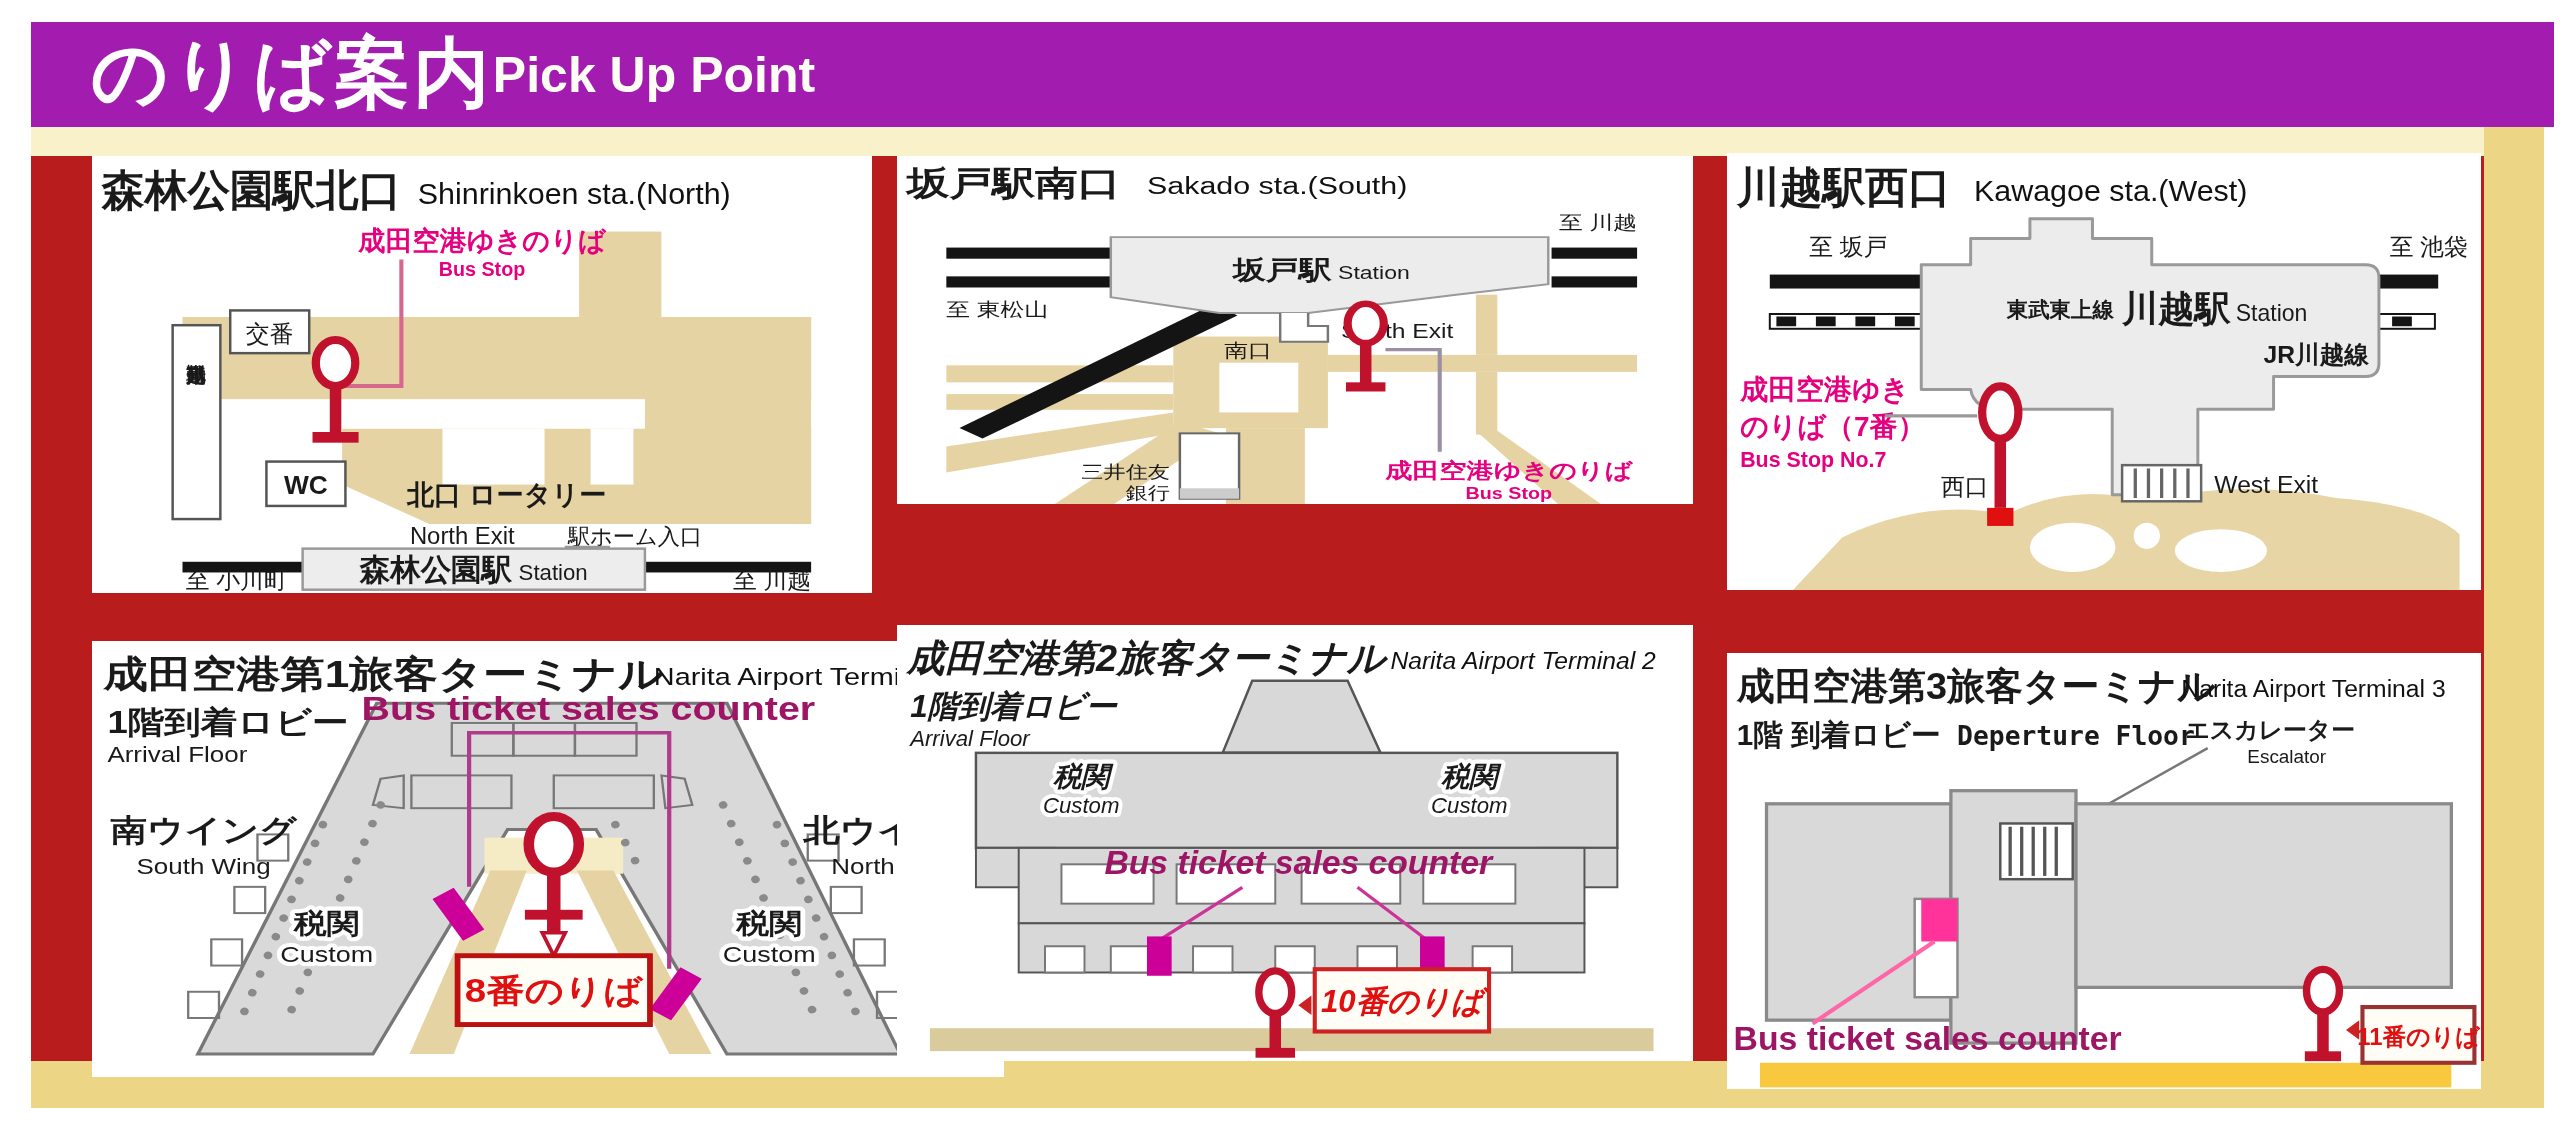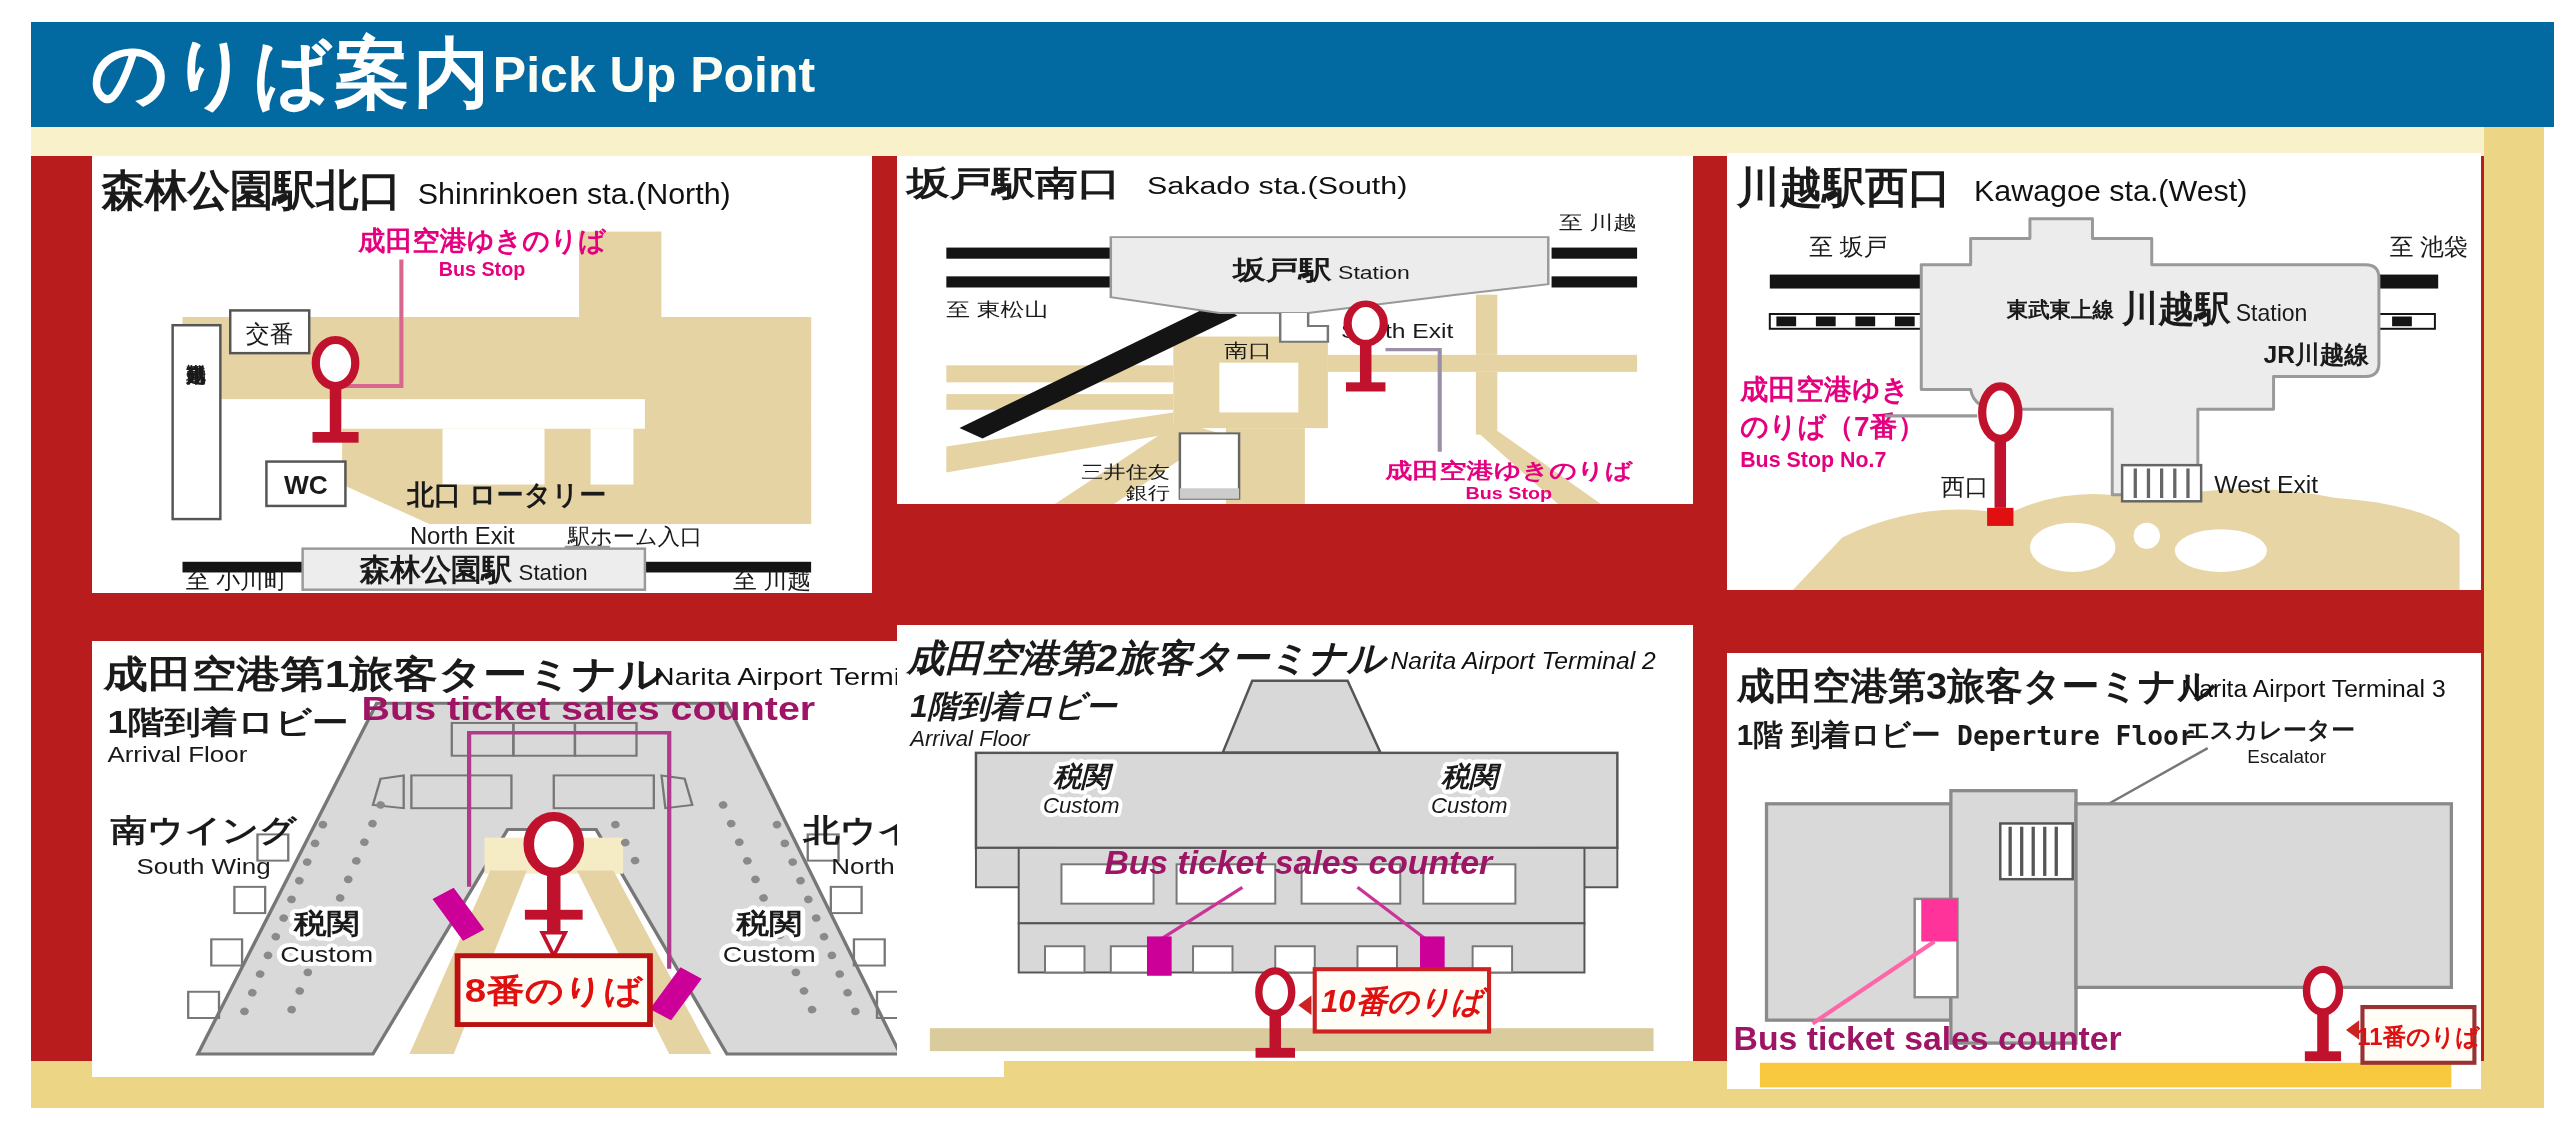--- a/index.html
+++ b/index.html
@@ -1,17 +1,17 @@
 <!DOCTYPE html>
 <html style="font-size:8.8px"><head>
 <meta charset="utf-8">
 <style>
   html,body{margin:0;padding:0;background:#ffffff;}
   body{width:2576px;height:1133px;position:relative;font-family:"Liberation Sans","DejaVu Sans",sans-serif;overflow:hidden;}
-  .header-bar{position:absolute;left:31px;top:22px;width:2523px;height:105px;background:#0369a1;display:flex;align-items:center;}
+  .header-bar{position:absolute;left:31px;top:22px;width:2523px;height:105px;background:#a21caf;display:flex;align-items:center;}
   .header-jp{font-size:76px;font-weight:900;color:#ffffff;margin-left:60px;letter-spacing:3.3px;}
   .header-en{font-size:50px;font-weight:bold;color:#fdfdf4;}
   .content-box{position:absolute;left:31px;top:127px;width:2513px;height:981px;background:#b91c1c;}
   .band-top{position:absolute;left:0;top:0;width:100%;height:28.5px;background:#f9f1c9;}
   .band-right{position:absolute;right:0;top:0;width:60px;height:100%;background:#ecd584;}
   .band-bottom{position:absolute;left:0;bottom:0;width:100%;height:47px;background:#ecd584;}
   .panel{position:absolute;background:#ffffff;}
   .panel svg{display:block;width:100%;height:100%;}
   
   #panel-shinrinkoen{left:61px;top:29px;width:780px;height:437px;}

